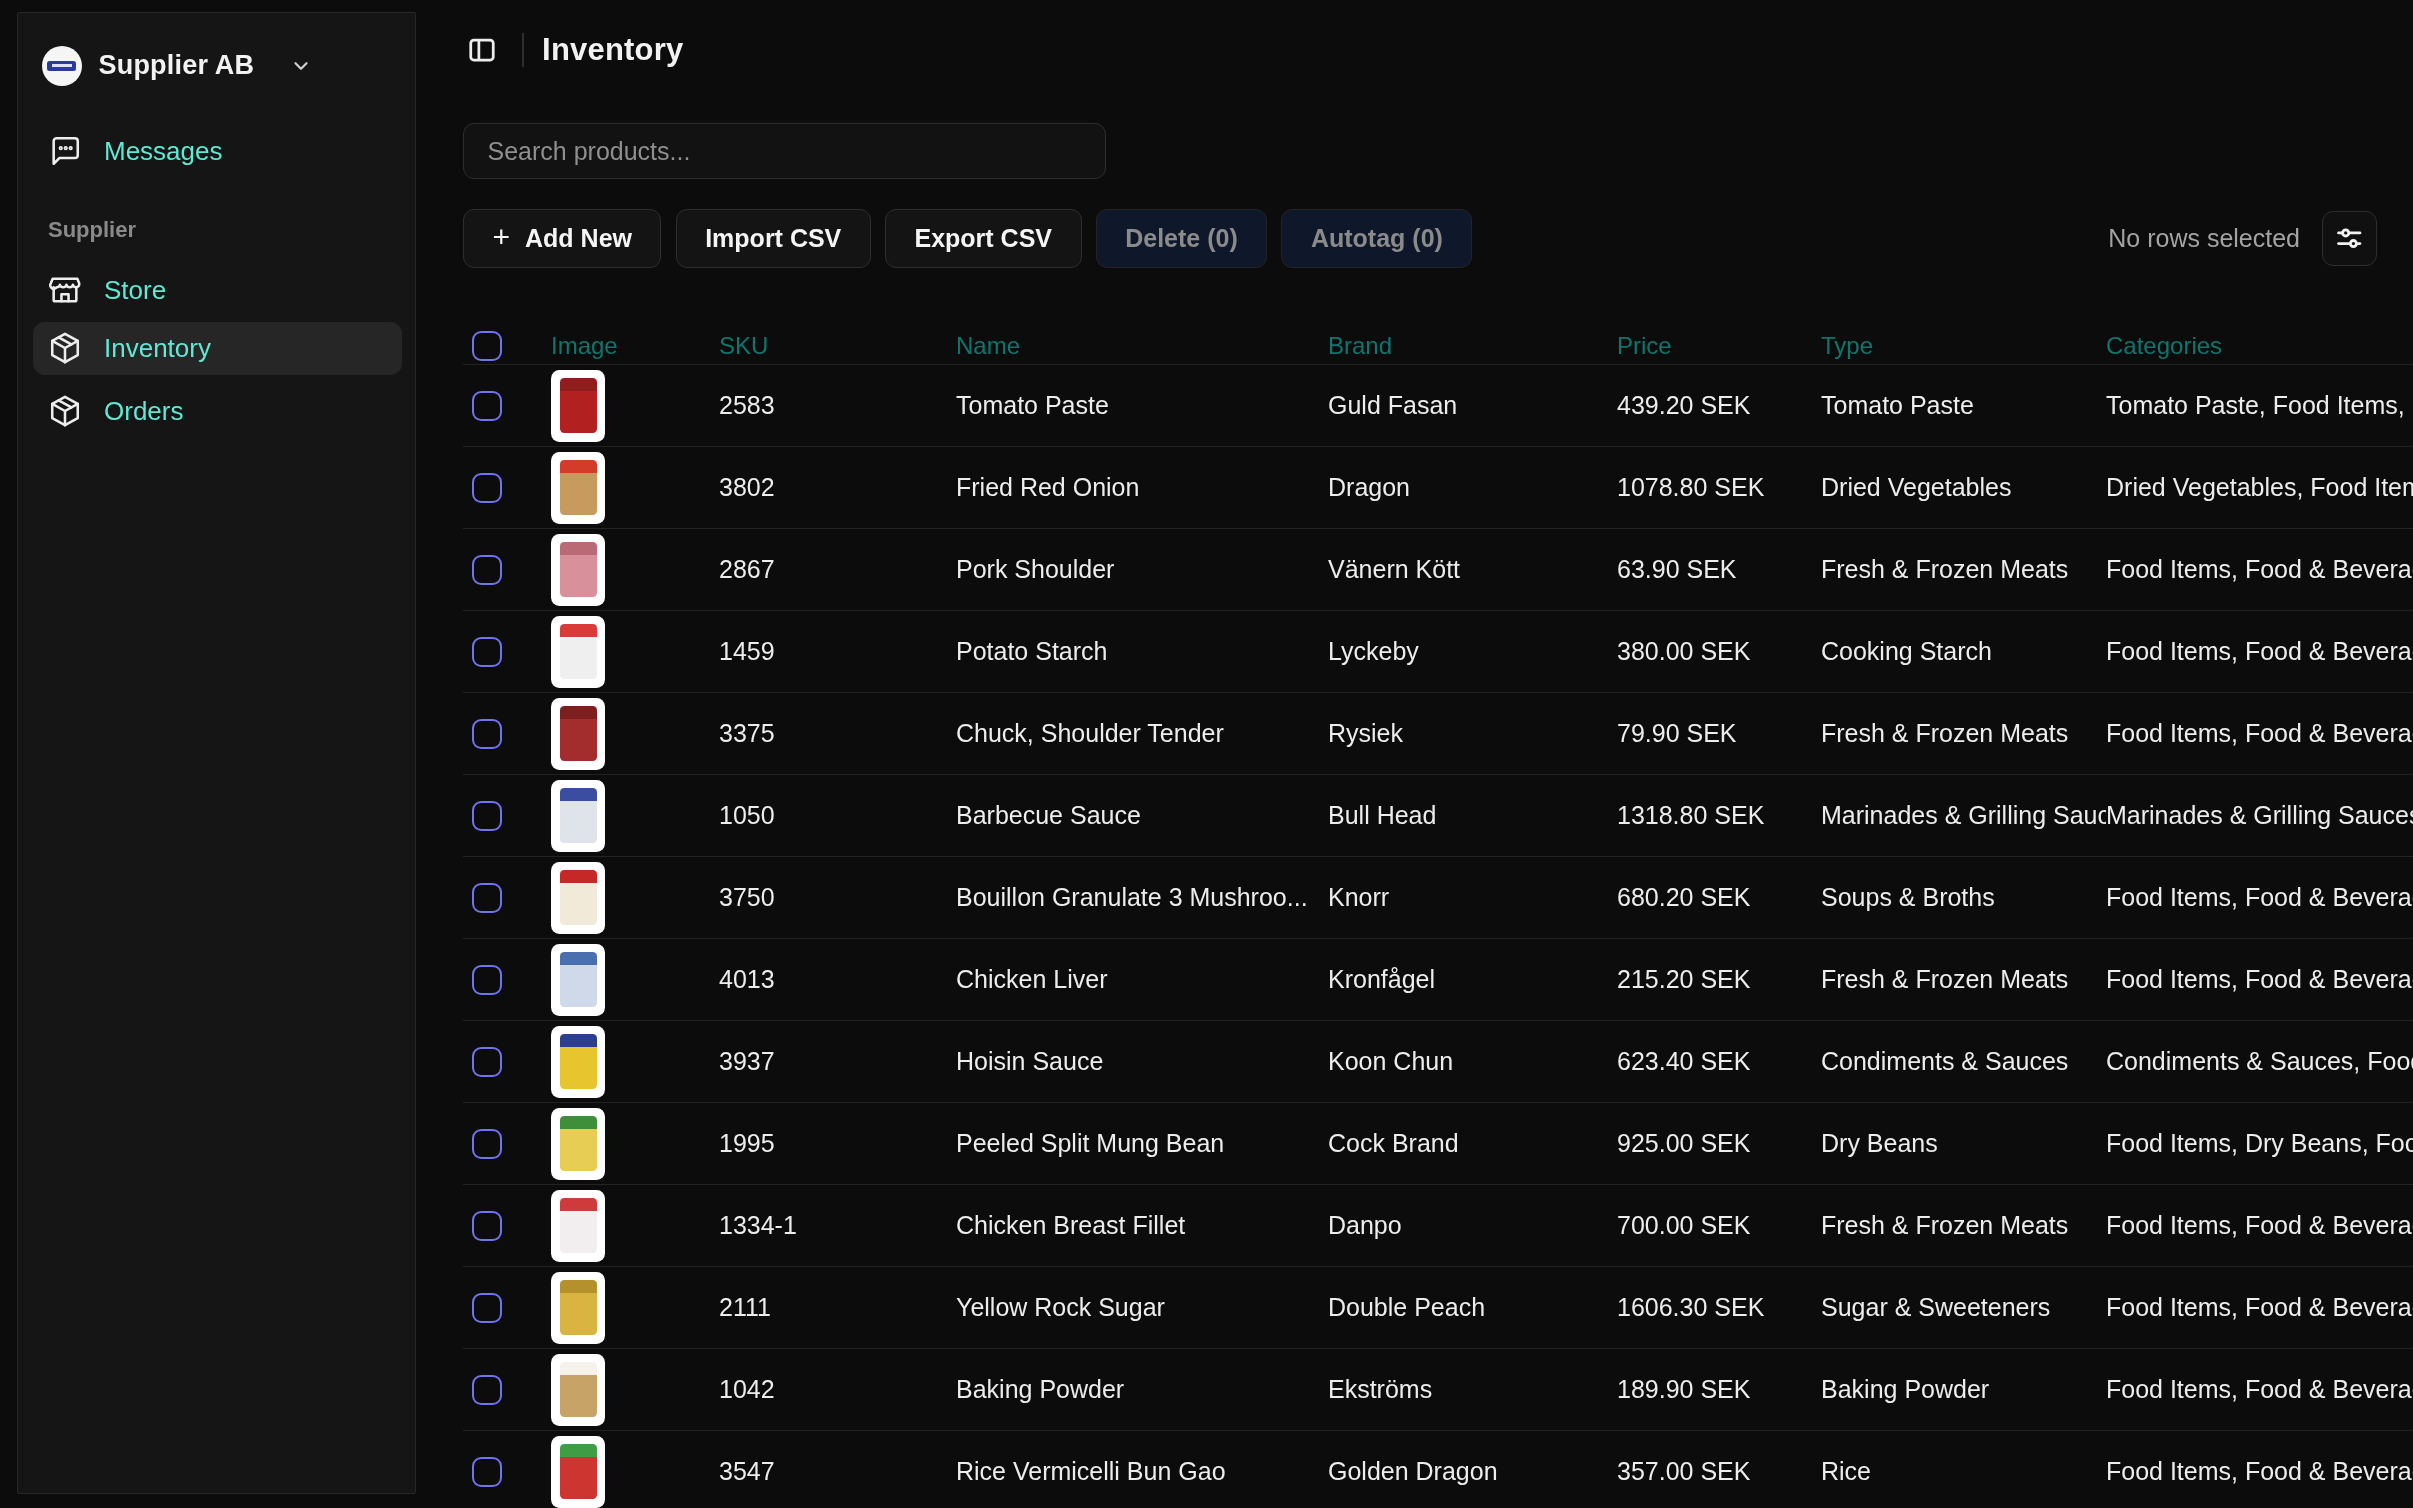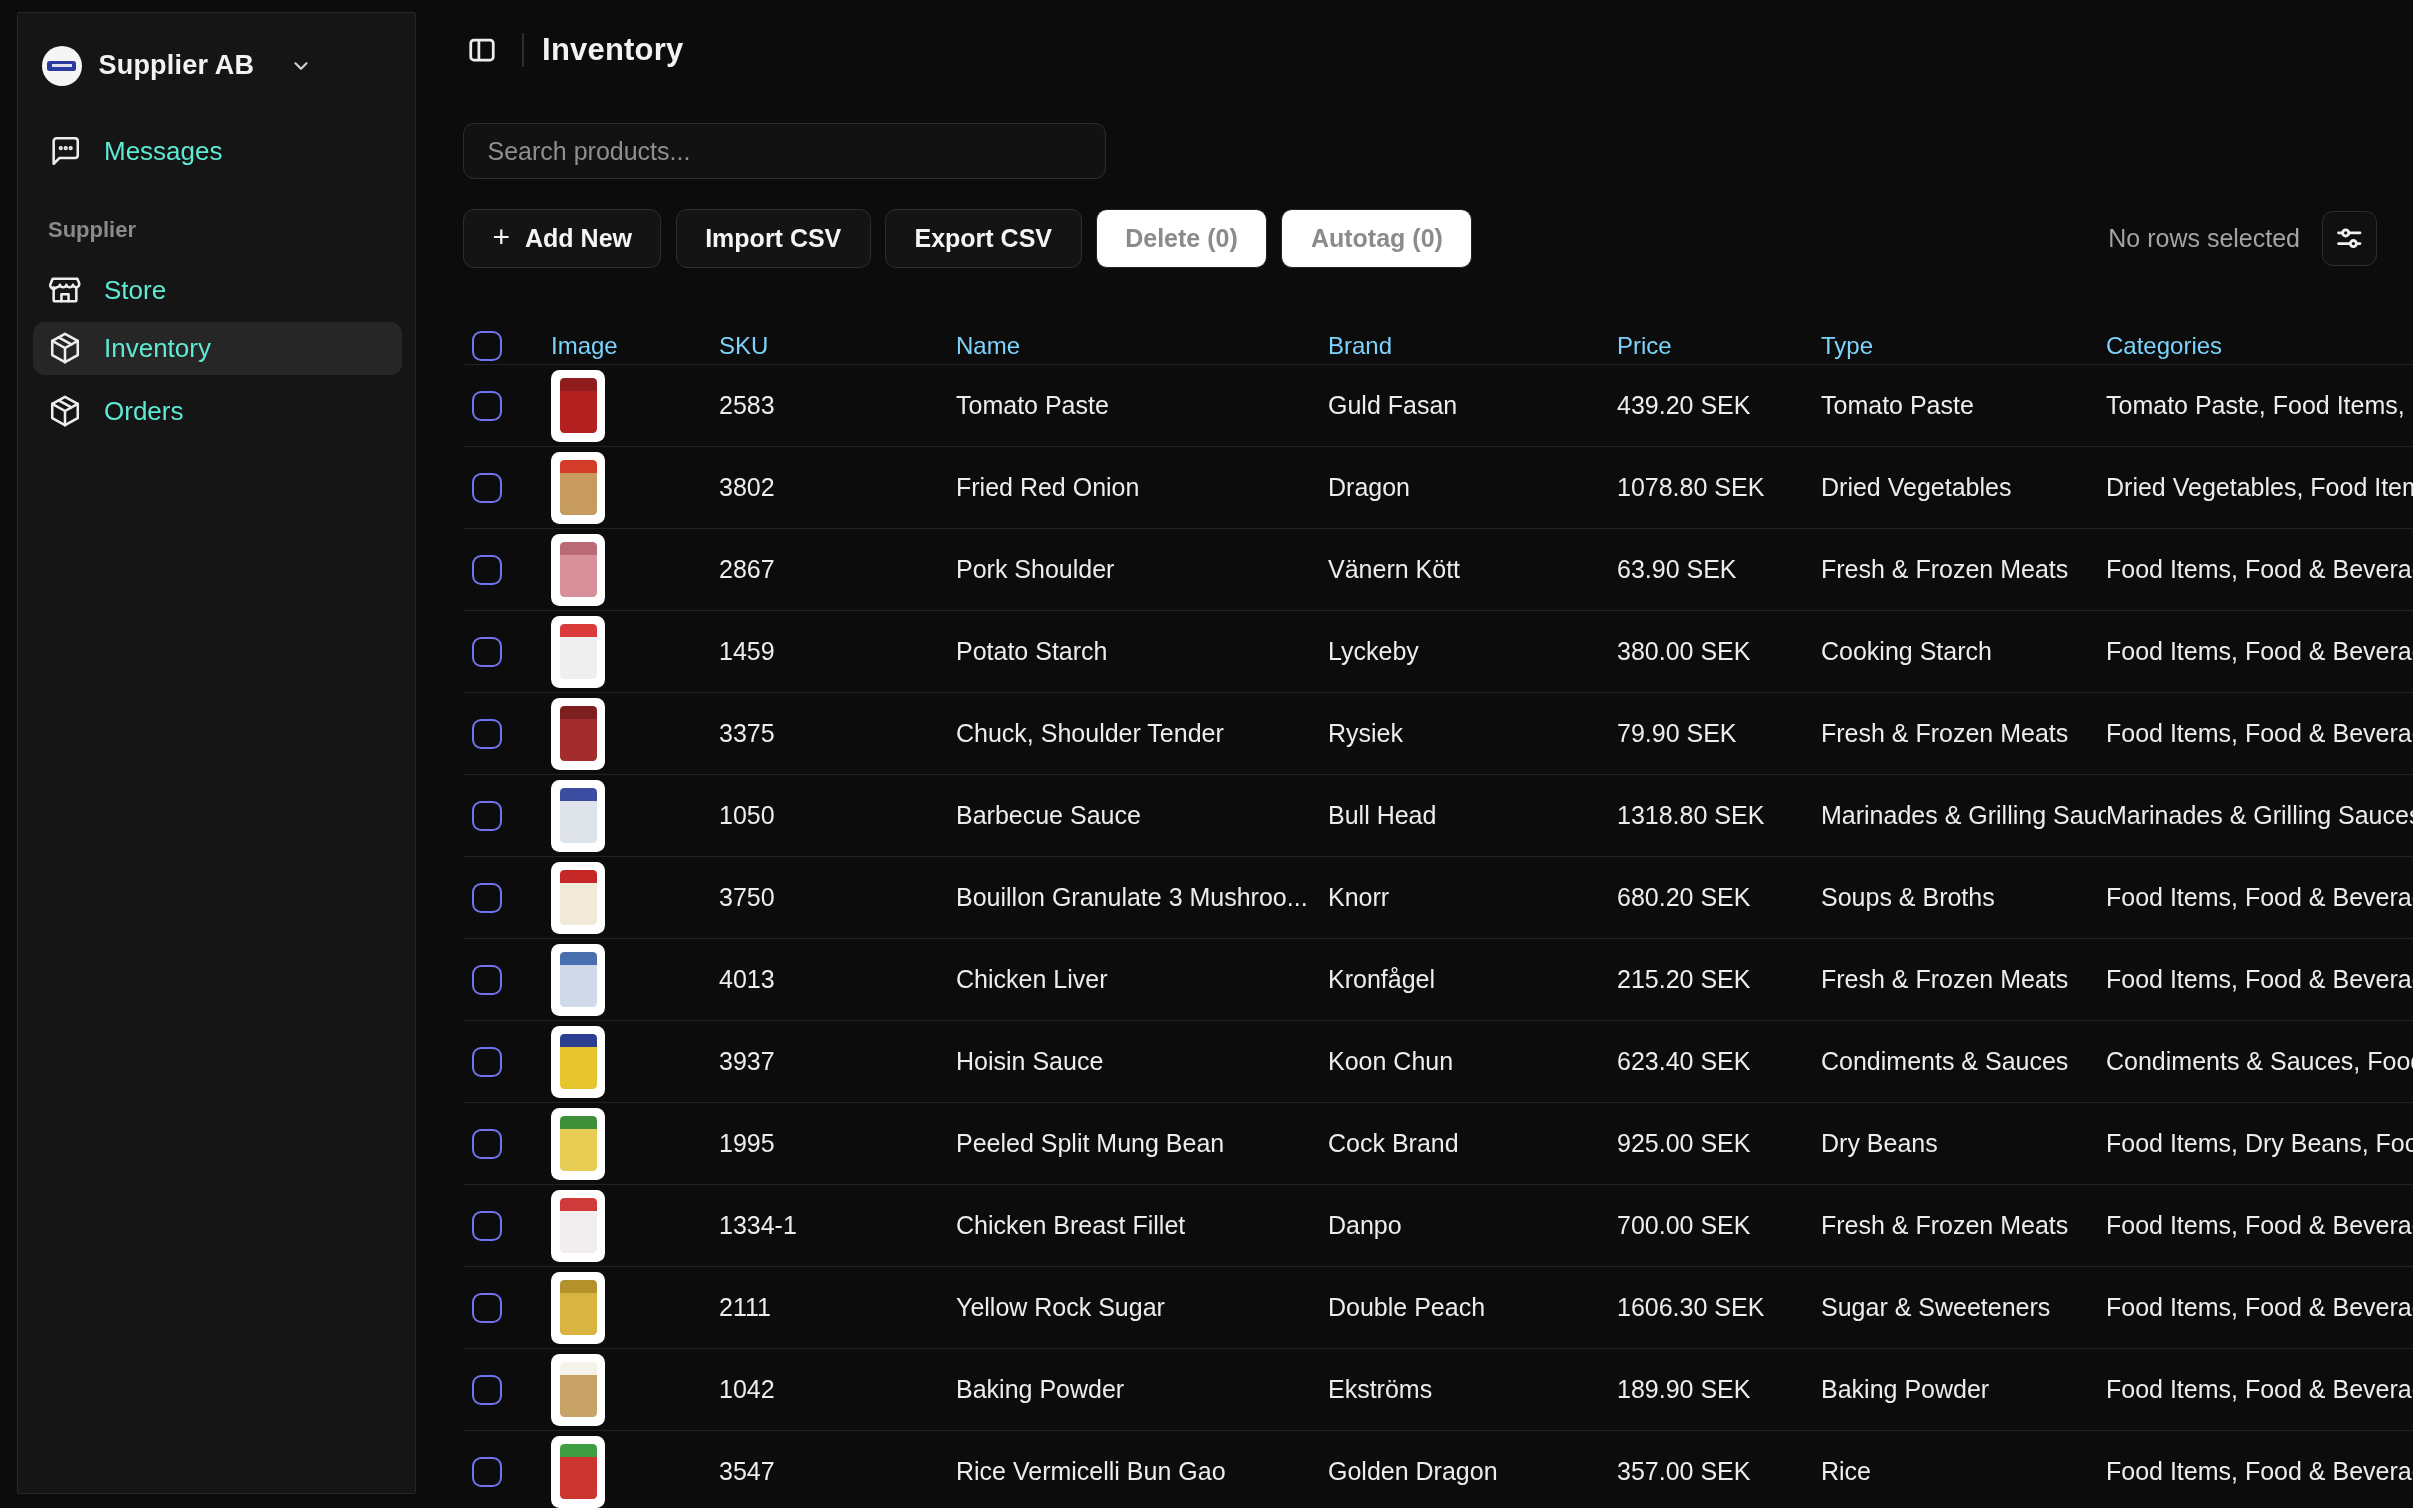--- a/index.html
+++ b/index.html
@@ -54,39 +54,39 @@
     font-family:"Liberation Sans", sans-serif;
   }
   .search-input::placeholder { color:#8f8f8f; }
   .btn-row { position:absolute; left:463px; top:209px; height:59px; display:flex; gap:14.2px; }
   .tbtn {
     height:59px; padding:0 28.5px; border-radius:11px; background:#141414;
     border:0.8px solid #2e2e2e; color:#f5f5f5; font-size:25px; font-weight:600;
     display:flex; align-items:center; gap:15px; cursor:pointer; white-space:nowrap;
     font-family:"Liberation Sans", sans-serif;
   }
-  .tbtn.disabled { color:#8b8b8b; border-color:#242424; background:#ffffff; }
+  .tbtn.disabled { color:#8b8b8b; border-color:#242424; background:#0f172a; }
   .tbtn .plus { font-size:30px; font-weight:400; line-height:1; margin-top:-2.5px; }
   .selection-area { position:absolute; right:36px; top:209px; height:59px; display:flex; align-items:center; gap:22px; }
   .selection-status { font-size:25px; color:#a3a3a3; }
   .view-btn {
     width:55px; height:55px; border-radius:11px; border:0.8px solid #2e2e2e; background:#101010;
     display:flex; align-items:center; justify-content:center; cursor:pointer;
   }
   .view-btn svg { width:28.5px; height:28.5px; stroke:#f2f2f2; stroke-width:2.4; fill:none; stroke-linecap:round; }
   .view-btn svg circle { fill:#101010; }
   
   .table-area { position:absolute; left:463px; top:327px; right:0; bottom:0; overflow:hidden; }
   .tgrid {
     display:grid;
     grid-template-columns:88px 168px 237px 372px 289px 204px 285px minmax(0,1fr);
     align-items:center;
   }
   .thead { height:37px; }
-  .thead .th { font-size:24px; color:#7dd3fc; white-space:nowrap; overflow:hidden; }
+  .thead .th { font-size:24px; color:#0f766e; white-space:nowrap; overflow:hidden; }
   .trow { height:82px; border-top:0.8px solid #232323; cursor:pointer; }
   .cell { font-size:25px; color:#ededed; white-space:nowrap; overflow:hidden; }
   .checkbox {
     width:30px; height:30px; margin-left:9.2px; border:2.5px solid #7173f0; border-radius:9.2px;
     background:transparent; cursor:pointer;
   }
   .thumb {
     width:54px; height:72px; border-radius:8.4px; background:#ffffff;
     display:flex; align-items:center; justify-content:center; overflow:hidden;
   }

